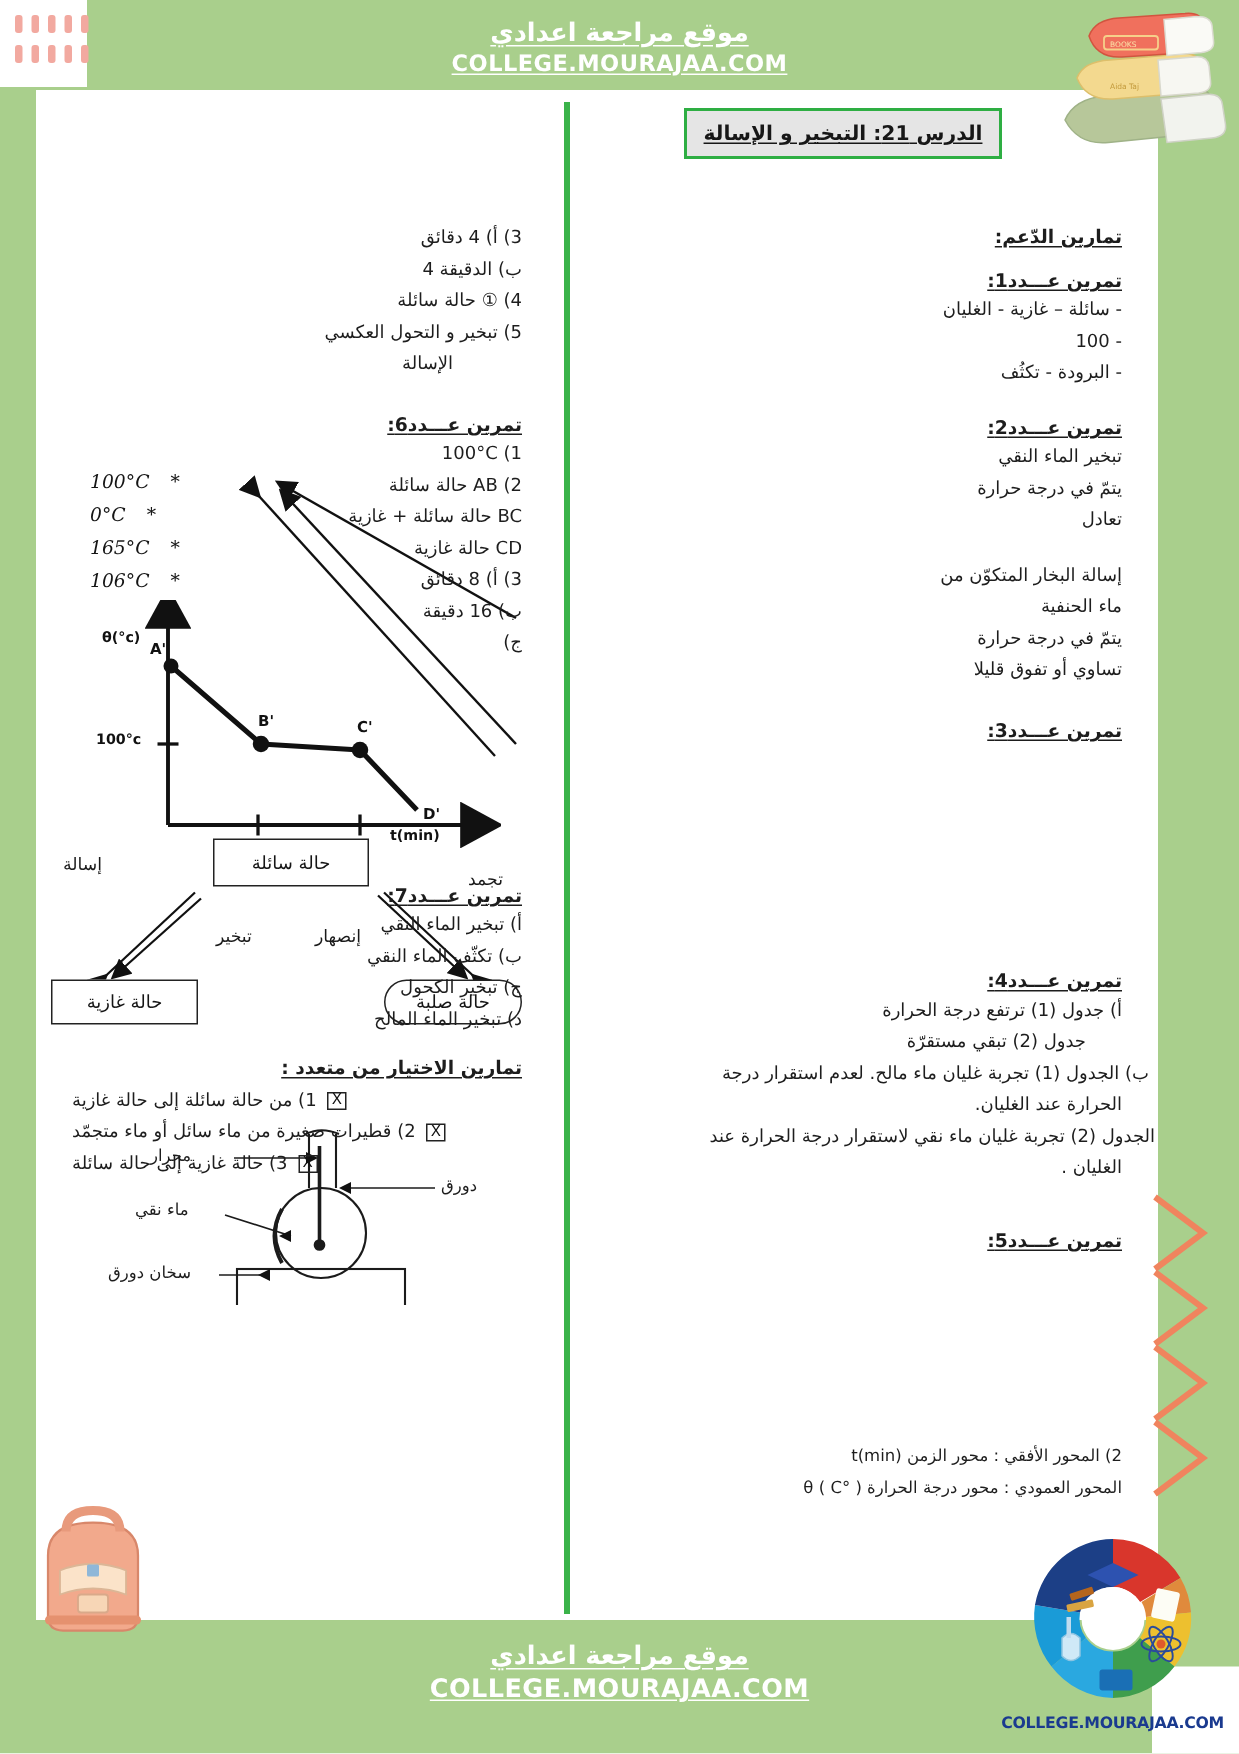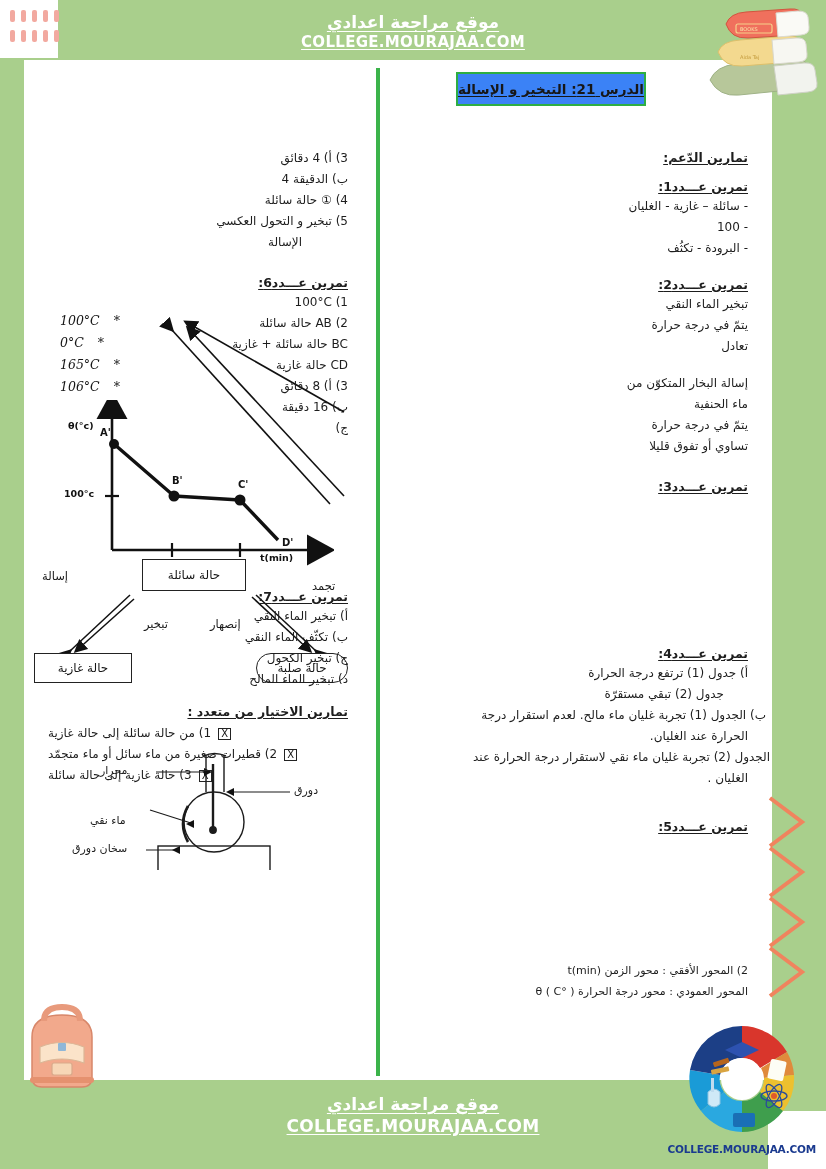--- a/index.html
+++ b/index.html
@@ -99,24 +99,24 @@
 
   
   .divider {
     position:absolute; left:352px; top:8px;
     width:4px; height:1008px; background:#3bb34a;
   }
 
   
   .title-box {
     position:absolute; left:432px; top:12px;
-    width:190px; height:34px;
+    width:212px; height:34px;
     border:2px solid #2eae43;
     display:flex; align-items:center; justify-content:center;
-    background:#3b82f6;
+    background:#e5e5e5;
   }
   .title-box .t {
     font-size:13.5px; font-weight:bold; color:#171717;
     direction:rtl; text-decoration:underline; text-underline-offset:2px;
   }
 
   
   .ar {
     direction:rtl; text-align:right;
     font-family:"DejaVu Sans", sans-serif;
@@ -393,21 +393,21 @@
         </g>
         <g fill="#111">
           <polygon points="166,18 174,22 166,26"></polygon>
           <polygon points="196,38 188,42 196,46"></polygon>
           <polygon points="156,70 148,74 156,78"></polygon>
           <polygon points="142,96 134,100 142,104"></polygon>
         </g>
       </svg>
       <div class="fig-lbl" style="left:62px;top:14px">محرار</div>
       <div class="fig-lbl" style="left:256px;top:34px">دورق</div>
-      <div class="fig-lbl" style="left:52px;top:64px">ماء نقي</div>
+      <div class="fig-lbl" style="left:52px;top:50px">ماء نقي</div>
       <div class="fig-lbl" style="left:34px;top:92px">سخان دورق</div>
     </div>
 
     <div class="col-left ar">
       <div class="ln">3) أ) 4 دقائق</div>
       <div class="ln">ب) الدقيقة 4</div>
       <div class="ln">4) ① حالة سائلة</div>
       <div class="ln">5) تبخير و التحول العكسي</div>
       <div class="ln" style="padding-right:46px">الإسالة</div>
 

